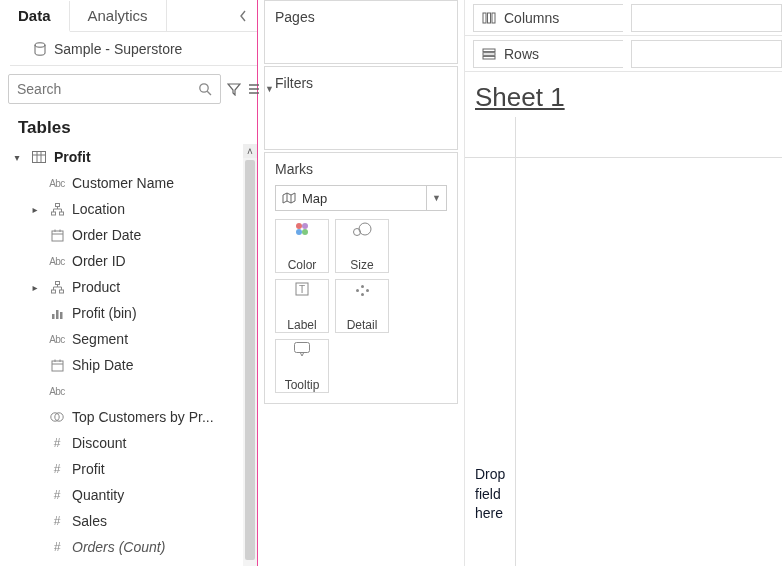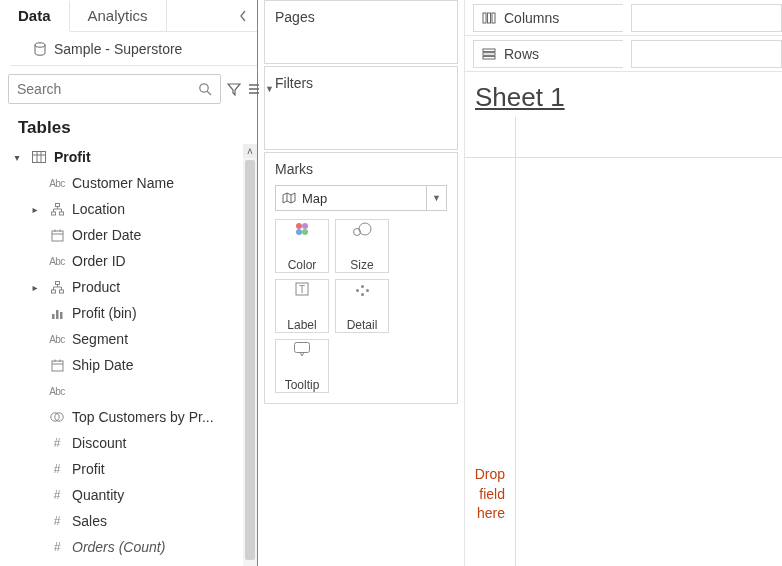--- a/index.html
+++ b/index.html
@@ -70,21 +70,21 @@
   
   .right-pane { flex:1; display:flex; flex-direction:column;}
   .shelves { }
   .shelf { display:flex; align-items:center; height:36px; border-bottom:1px solid #e5e5e5; gap:8px; padding-left:8px;}
   .shelf-label { display:flex; align-items:center; width:150px; gap:8px; border:1px solid #d9d9d9; border-right:none; height:28px; padding-left:8px; font-size:14px; color:#444; background:#fff;}
   .shelf-drop { flex:1; border:1px solid #d9d9d9; height:28px; background:#fff;}
   .sheet-title { font-size:26px; color:#444; padding: 10px 0 4px 10px; text-decoration: underline;}
   .viz-area { flex:1; position:relative;}
   .viz-border-v { position:absolute; left:50px; top:0; bottom:0; width:1px; background:#ddd;}
   .viz-border-h { position:absolute; left:0; top:40px; right:0; height:1px; background:#ddd;}
-  .drop-hint { position:absolute; left:0; top:348px; width:40px; text-align:right; font-size:14px; color:#c2410c; line-height:1.4;}
+  .drop-hint { position:absolute; left:10px; top:348px; width:40px; text-align:left; font-size:14px; color:#0f172a; line-height:1.4;}
 </style>
 </head>
 <body>
 
 <div class="app">
 
   <div class="left-pane">
     <div class="left-tabs">
       <div class="tab active">Data</div>
       <div class="tab">Analytics</div>

